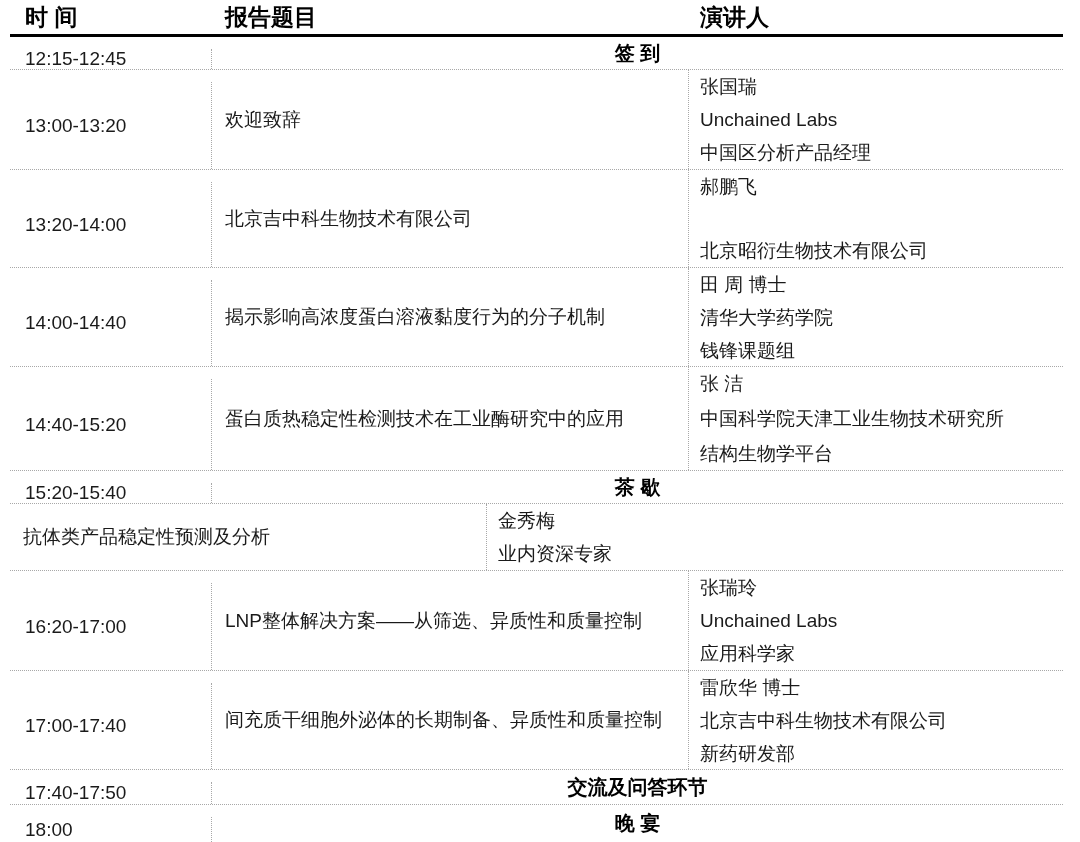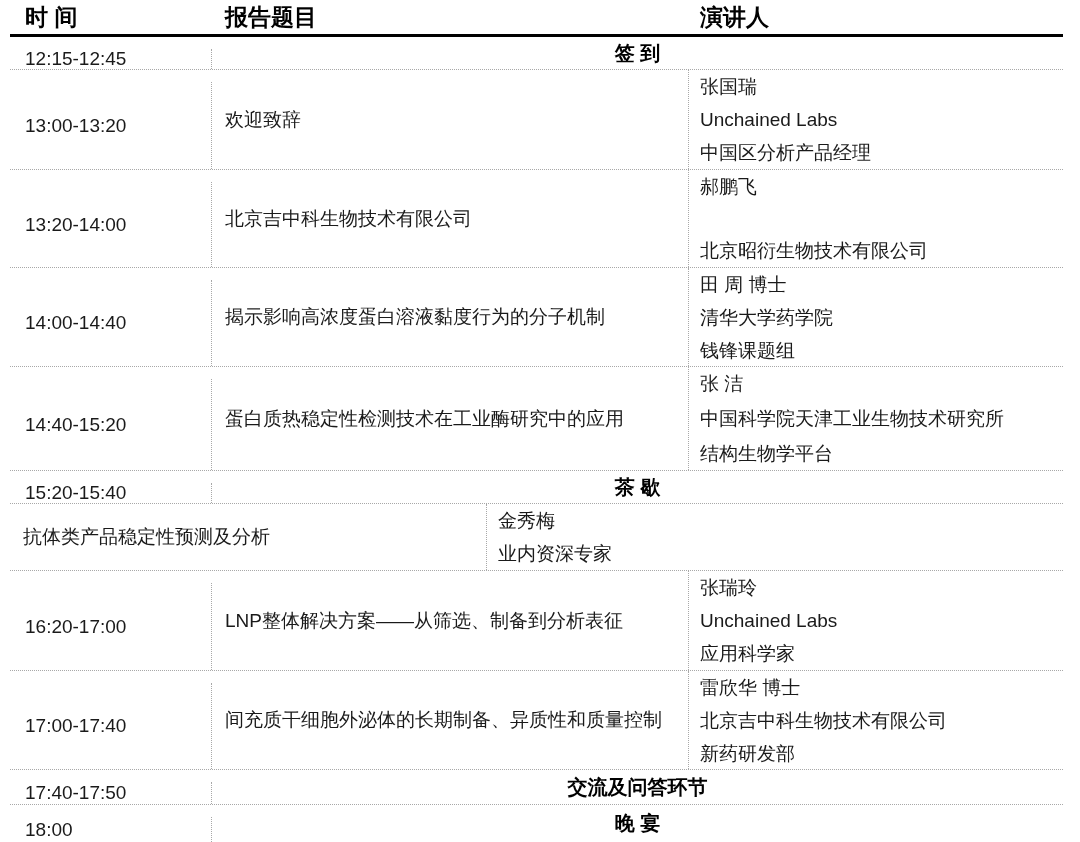--- a/index.html
+++ b/index.html
@@ -123,21 +123,21 @@
   <div class="row body talk" style="height:67px">
     <div class="c-title">抗体类产品稳定性预测及分析</div>
     <div class="c-speaker">
       <div>金秀梅</div>
       <div>业内资深专家</div>
     </div>
   </div>
 
   <div class="row body talk" style="height:100px">
     <div class="c-time">16:20-17:00</div>
-    <div class="c-title">LNP整体解决方案——从筛选、制备到分析表征</div>
+    <div class="c-title">LNP整体解决方案——从筛选、异质性和质量控制</div>
     <div class="c-speaker">
       <div>张瑞玲</div>
       <div>Unchained Labs</div>
       <div>应用科学家</div>
     </div>
   </div>
 
   <div class="row body talk" style="height:99px">
     <div class="c-time">17:00-17:40</div>
     <div class="c-title">间充质干细胞外泌体的长期制备、异质性和质量控制</div>

